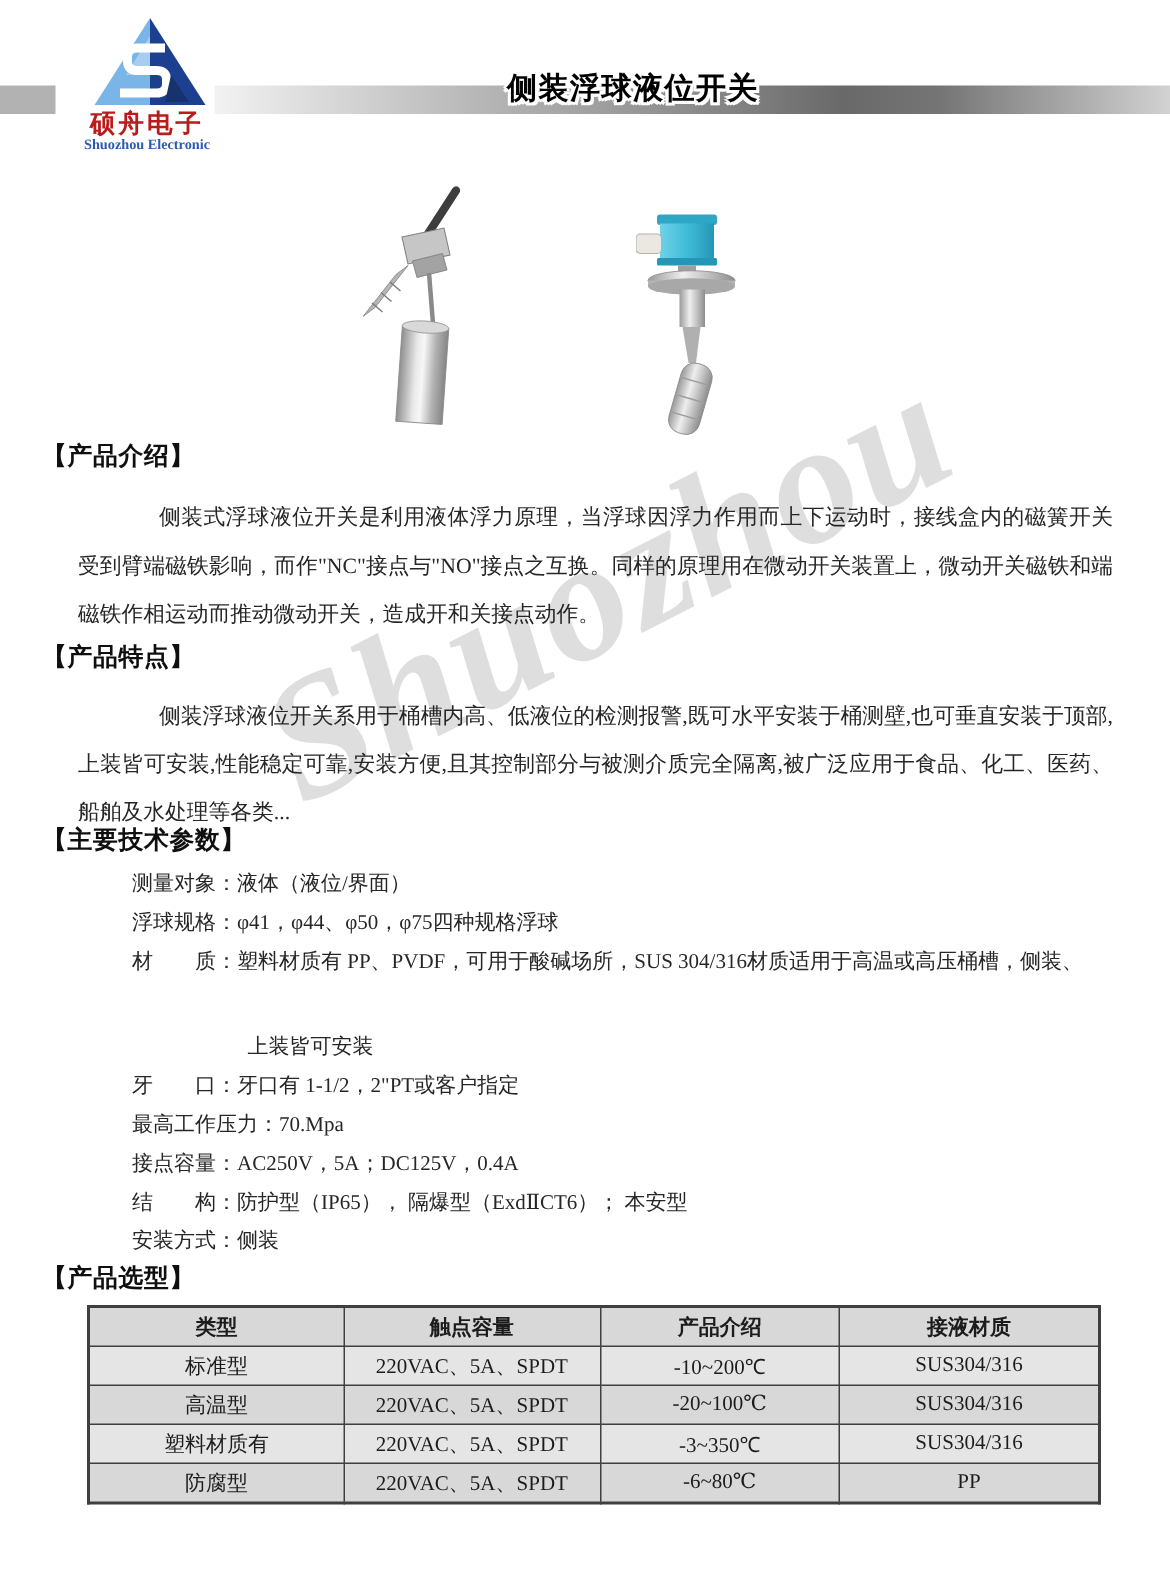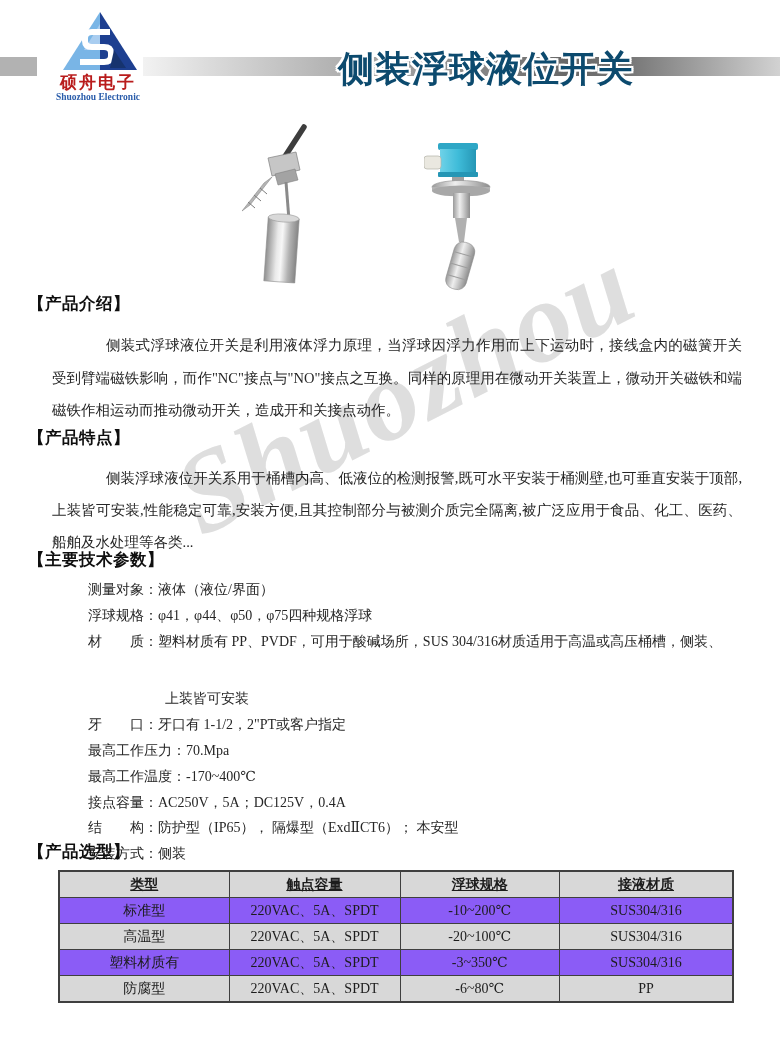--- a/index.html
+++ b/index.html
@@ -16,41 +16,41 @@
     font-family:"Liberation Serif",serif;white-space:nowrap;
   }
   .layer{position:absolute;z-index:1;}
   
   .band-left{left:0;top:57px;width:37px;height:19px;background:#b2b2b2;}
   .band{
     left:143px;top:57px;width:637px;height:19px;
     background:linear-gradient(90deg,#f2f2f2 0%,#dcdcdc 10%,#b6b6b6 28%,#909090 48%,#696969 66%,#757575 76%,#a3a3a3 88%,#d2d2d2 100%);
   }
   .page-title{
-    left:338px;top:45px;font-size:36px;font-weight:bold;color:#0c4a6e;letter-spacing:1px;white-space:nowrap;
+    left:338px;top:45px;font-size:20px;font-weight:bold;color:#000000;letter-spacing:1px;white-space:nowrap;
     text-shadow:-2px -2px 0 #fff,2px -2px 0 #fff,-2px 2px 0 #fff,2px 2px 0 #fff,-2px 0 0 #fff,2px 0 0 #fff,0 -2px 0 #fff,0 2px 0 #fff;
     font-family:Liberation Serif, serif;
   }
   .logo{left:38px;top:10px;width:120px;text-align:center;}
   .logo svg{display:block;margin:0 auto;}
   .logo-cn{font-size:17px;font-weight:bold;color:#b91c1c;letter-spacing:2px;line-height:18px;font-family:"Liberation Sans",sans-serif;}
   .logo-en{font-size:9.5px;font-weight:bold;color:#2a5caa;line-height:11px;}
   
   .sec-h{left:28px;font-size:16.5px;font-weight:bold;color:#0f0f0f;letter-spacing:.5px;white-space:nowrap;}
   .para{left:52px;width:690px;font-size:14.5px;line-height:32.5px;text-align:justify;text-indent:54px;color:#262626;margin-top:11px;}
   .specs{left:88px;width:670px;font-size:14px;line-height:25.8px;color:#262626;}
   .specs .indent{padding-left:77px;margin-top:32px;}
   
   .sel-table{left:58px;top:870px;width:676px;border-collapse:collapse;table-layout:fixed;
     font-size:14px;color:#1c1c1c;}
   .sel-table th,.sel-table td{border:1px solid #3f3f3f;height:25px;text-align:center;padding:0;font-weight:normal;}
-  .sel-table th{font-weight:bold;text-decoration:underline;}
+  .sel-table th{font-weight:bold;}
   .sel-table{border:2px solid #3f3f3f;}
   .row-gray{background:#d8d8d8;}
-  .row-white{background:#8b5cf6;}
+  .row-white{background:#e5e5e5;font-family:Liberation Serif, serif;}
   .c0{width:25.2%;}.c1{width:25.4%;}.c2{width:23.7%;}.c3{width:25.7%;}
 </style>
 </head>
 <body>
 
 <div class="page">
 
   <div class="watermark">Shuozhou</div>
 
   <div class="layer band-left"></div>
@@ -132,33 +132,32 @@
   <div class="layer para" style="top:451px;line-height:32px">侧装浮球液位开关系用于桶槽内高、低液位的检测报警,既可水平安装于桶测壁,也可垂直安装于顶部,上装皆可安装,性能稳定可靠,安装方便,且其控制部分与被测介质完全隔离,被广泛应用于食品、化工、医药、船舶及水处理等各类...</div>
 
   <div class="layer sec-h" style="top:549px">【主要技术参数】</div>
   <div class="layer specs" style="top:577px">
     <div>测量对象：液体（液位/界面）</div>
     <div>浮球规格：φ41，φ44、φ50，φ75四种规格浮球</div>
     <div>材　　质：塑料材质有 PP、PVDF，可用于酸碱场所，SUS 304/316材质适用于高温或高压桶槽，侧装、</div>
     <div class="indent">上装皆可安装</div>
     <div>牙　　口：牙口有 1-1/2，2"PT或客户指定</div>
     <div>最高工作压力：70.Mpa</div>
-    <div>最高工作温度：-170~400℃</div>
     <div>接点容量：AC250V，5A；DC125V，0.4A</div>
     <div>结　　构：防护型（IP65）， 隔爆型（ExdⅡCT6）； 本安型</div>
     <div>安装方式：侧装</div>
   </div>
 
   <div class="layer sec-h" style="top:841px">【产品选型】</div>
   <table class="layer sel-table">
     <tbody>
         <tr class="row-gray">
       <th class="c0">类型</th>
       <th class="c1">触点容量</th>
-      <th class="c2">浮球规格</th>
+      <th class="c2">产品介绍</th>
       <th class="c3">接液材质</th>
     </tr>
     <tr class="row-white">
       <td>标准型</td>
       <td>220VAC、5A、SPDT</td>
       <td>-10~200℃</td>
       <td>SUS304/316</td>
     </tr>
     <tr class="row-gray">
       <td>高温型</td>

